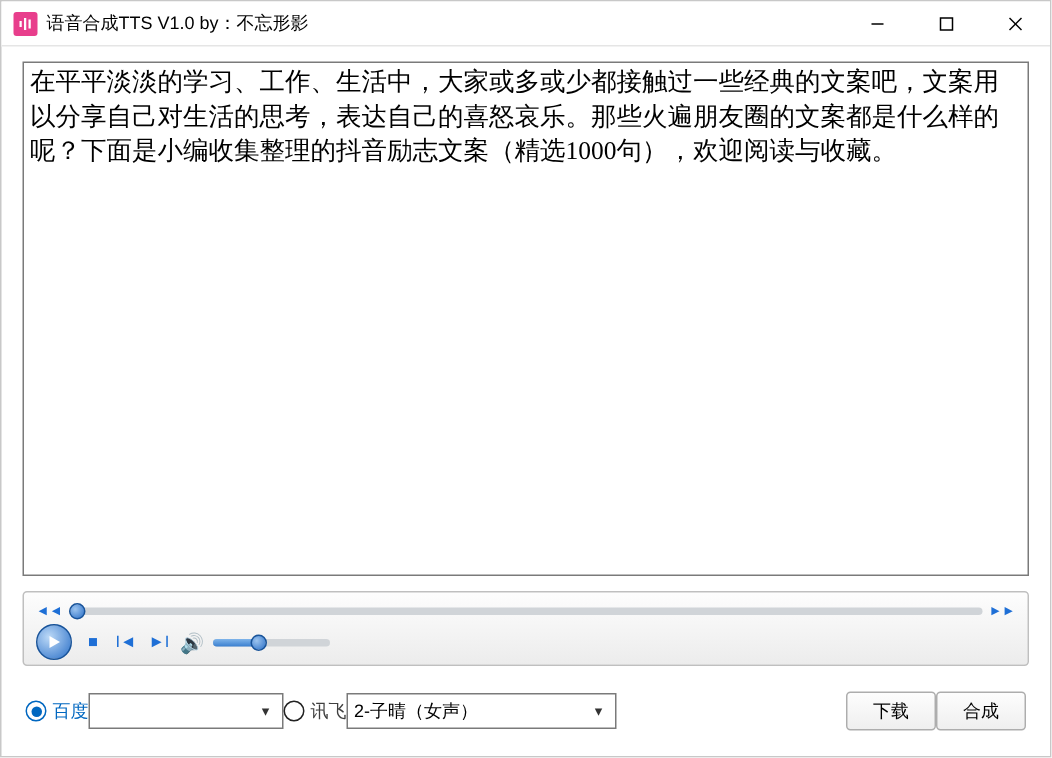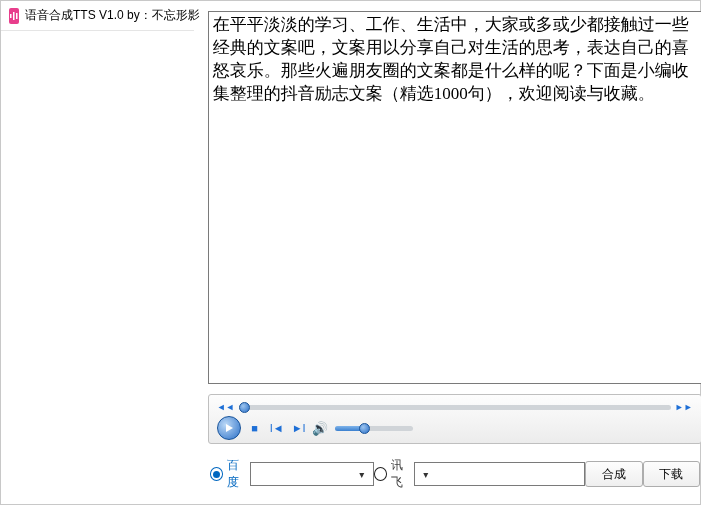--- a/index.html
+++ b/index.html
@@ -1,17 +1,17 @@
 <!DOCTYPE html>
 <html><head>
 <meta charset="utf-8">
 <style>
   * { box-sizing: border-box; margin: 0; padding: 0; }
   body { font-family: "Microsoft YaHei", "SimSun", Arial, sans-serif; font-size: 12px; background: #f0f0f0; width: 701px; height: 505px; overflow: hidden; }
-  .window { width: 701px; height: 505px; background: #ffffff; border: 1px solid #c8c8c8; display: flex; flex-direction: row; }
+  .window { width: 701px; height: 505px; background: #ffffff; border: 1px solid #c8c8c8; display: flex; flex-direction: column; }
   .titlebar { height: 30px; background: #ffffff; border-bottom: 1px solid #e5e5e5; display: flex; align-items: center; padding-left: 8px; }
   .app-icon { width: 16px; height: 16px; background: #e83e8c; border-radius: 2px; margin-right: 6px; display:flex; align-items:center; justify-content:center; }
   .app-icon svg { width:10px; height:10px; }
   .title-text { flex: 0 0 auto; color: #000; font-size: 12px; }
   .spacer { flex: 1; }
   .win-controls { display: flex; height: 100%; }
   .win-btn { width: 46px; height: 100%; display:flex; align-items:center; justify-content:center; color:#111; cursor:pointer; }
   .content { flex:1; padding:10px 14px 0 14px; display:flex; flex-direction:column; }
   .textinput { width:100%; flex:1; border:1px solid #7a7a7a; padding:2px 4px; font-family:"SimSun","宋体",serif; font-size:17px; line-height:1.35; resize:none; outline:none; overflow:auto; }
   .player { margin-top:10px; border:1px solid #bfbfbf; border-radius:3px; height:50px; background:linear-gradient(#fdfdfd,#ececec); display:flex; flex-direction:column; padding:4px 8px 2px 8px; }
@@ -110,22 +110,23 @@
       <div class="combo voice-baidu">
         <span class="combo-text"></span>
         <span class="combo-arrow">▾</span>
       </div>
 
       <div class="radio-wrap">
         <div class="radio"></div>
         <span class="radio-label">讯飞</span>
       </div>
       <div class="combo voice-xf">
+        <span class="combo-text">2-子晴（女声）</span>
         <span class="combo-arrow">▾</span>
       </div>
 
       <div class="spacer"></div>
 
+      <div class="action-btn">下载</div>
       <div class="action-btn">合成</div>
-      <div class="action-btn">下载</div>
     </div>
   </div>
 </div>
 
 </body></html>

